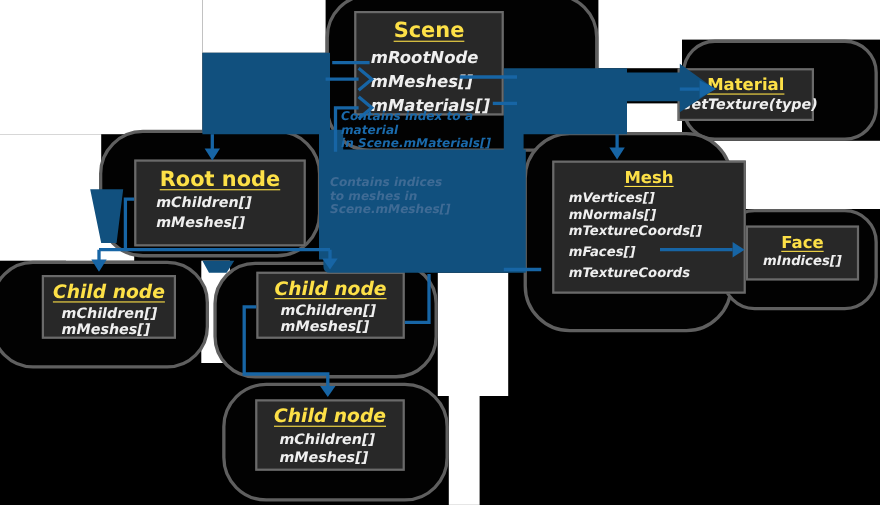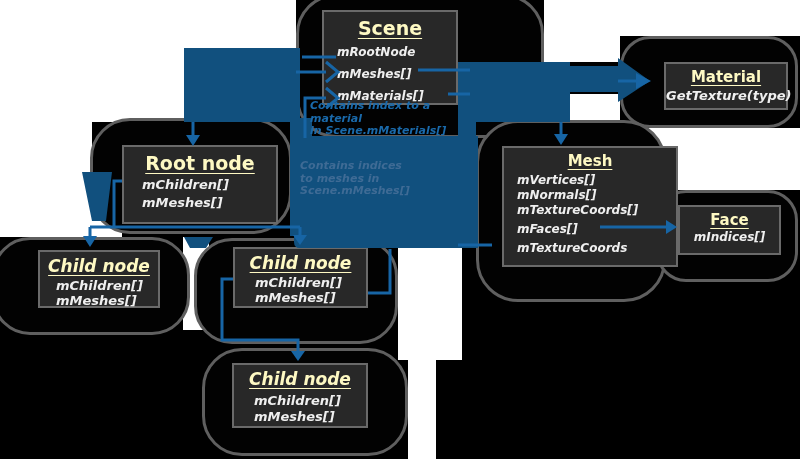--- a/index.html
+++ b/index.html
@@ -1,28 +1,28 @@
 <!DOCTYPE html>
 <html><head>
 <meta charset="utf-8">
 <style>
   html,body{margin:0;padding:0;}
   body{background:#000;font-family:"DejaVu Sans","Liberation Sans",sans-serif;}
   #stage{position:relative;width:800px;height:459px;background:#000;overflow:hidden;}
   .patch{position:absolute;background:#ffffff;}
   .blob{position:absolute;background:#020202;border:3px solid #5f5f5f;box-sizing:border-box;}
   .box{position:absolute;background:#282828;border:2px solid #6a6a6a;box-sizing:border-box;color:#e9e9e9;}
-  .box-title{font-weight:bold;color:#fef9c3;text-align:center;text-decoration:underline;text-underline-offset:3px;}
+  .box-title{font-weight:bold;color:#fde047;text-align:center;text-decoration:underline;text-underline-offset:3px;}
   .t19{font-size:19px;line-height:25px;padding-top:4px;}
   .t17{font-size:17px;line-height:23px;padding-top:3px;font-style:italic;}
   .t15{font-size:15px;line-height:20px;padding-top:3px;}
   .field{font-weight:bold;font-style:italic;color:#efefef;}
   .fields-left{padding-left:13px;text-align:left;}
   .fields-center{text-align:center;}
-  .f14{font-size:12px;line-height:22px;}
+  .f14{font-size:15px;line-height:22px;}
   .f13{font-size:13px;line-height:18px;}
   .f12{font-size:12px;line-height:15px;}
   .gap{margin-top:4px;}
   svg{position:absolute;left:0;top:0;}
   .note{position:absolute;font-weight:bold;font-style:italic;font-size:11px;line-height:12.5px;color:#1a6aab;}
   .note-faded{color:#3f6b95;}
 </style>
 </head>
 <body>
 
@@ -51,21 +51,21 @@
 
   <div class="box" style="left:322px;top:10px;width:136px;height:95px;">
     <div class="box-title t19">Scene</div>
     <div class="fields-left">
       <div class="field f14">mRootNode</div>
       <div class="field f14">mMeshes[]</div>
       <div class="field f14">mMaterials[]</div>
     </div>
   </div>
 
-  <div class="box" style="left:664px;top:62px;width:124px;height:48px;">
+  <div class="box" style="left:616px;top:62px;width:124px;height:48px;">
     <div class="box-title t15">Material</div>
     <div class="fields-center">
       <div class="field f13">GetTexture(type)</div>
     </div>
   </div>
 
   <div class="box" style="left:490px;top:146px;width:176px;height:121px;margin-left:12px;">
     <div class="box-title t15">Mesh</div>
     <div class="fields-left" style="padding-top:2px;">
       <div class="field f12">mVertices[]</div>

